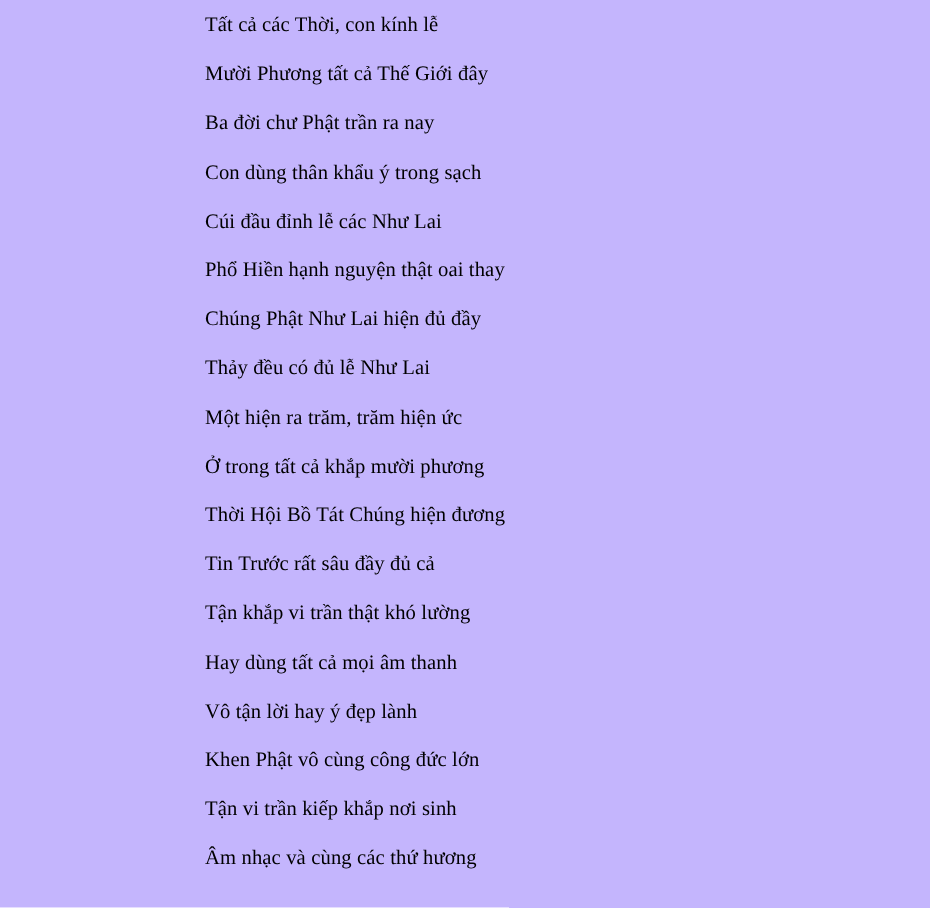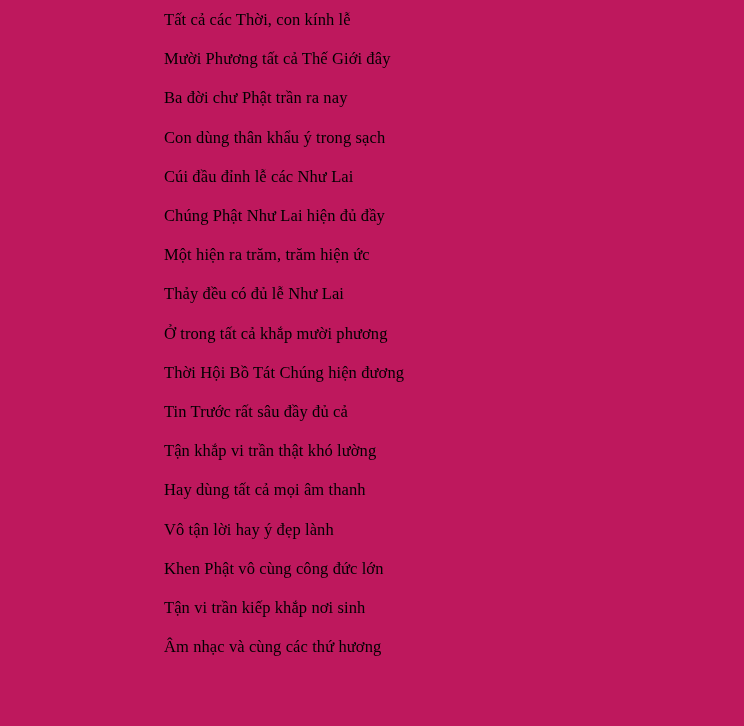--- a/index.html
+++ b/index.html
@@ -11,21 +11,21 @@
     width: 744px;
     height: 726px;
     font-family: "Liberation Serif", serif;
     color: #000000;
     overflow: hidden;
   }
   #page {
     position: relative;
     width: 744px;
     height: 726px;
-    background: #be185d;
+    background: #c4b5fd;
   }
   #verse-body {
     position: absolute;
     left: 164px;
     top: 0px;
     width: 520px;
   }
   .verse-line {
     font-size: 16.5px;
     line-height: 39.2px;
@@ -36,23 +36,24 @@
 </head>
 <body>
 
 <div id="page">
   <div id="verse-body">
     <div class="verse-line">Tất cả các Thời, con kính lễ</div>
     <div class="verse-line">Mười Phương tất cả Thế Giới đây</div>
     <div class="verse-line">Ba đời chư Phật trần ra nay</div>
     <div class="verse-line">Con dùng thân khẩu ý trong sạch</div>
     <div class="verse-line">Cúi đầu đỉnh lễ các Như Lai</div>
+    <div class="verse-line">Phổ Hiền hạnh nguyện thật oai thay</div>
     <div class="verse-line">Chúng Phật Như Lai hiện đủ đầy</div>
+    <div class="verse-line">Thảy đều có đủ lễ Như Lai</div>
     <div class="verse-line">Một hiện ra trăm, trăm hiện ức</div>
-    <div class="verse-line">Thảy đều có đủ lễ Như Lai</div>
     <div class="verse-line">Ở trong tất cả khắp mười phương</div>
     <div class="verse-line">Thời Hội Bồ Tát Chúng hiện đương</div>
     <div class="verse-line">Tin Trước rất sâu đầy đủ cả</div>
     <div class="verse-line">Tận khắp vi trần thật khó lường</div>
     <div class="verse-line">Hay dùng tất cả mọi âm thanh</div>
     <div class="verse-line">Vô tận lời hay ý đẹp lành</div>
     <div class="verse-line">Khen Phật vô cùng công đức lớn</div>
     <div class="verse-line">Tận vi trần kiếp khắp nơi sinh</div>
     <div class="verse-line">Âm nhạc và cùng các thứ hương</div>
   </div>

